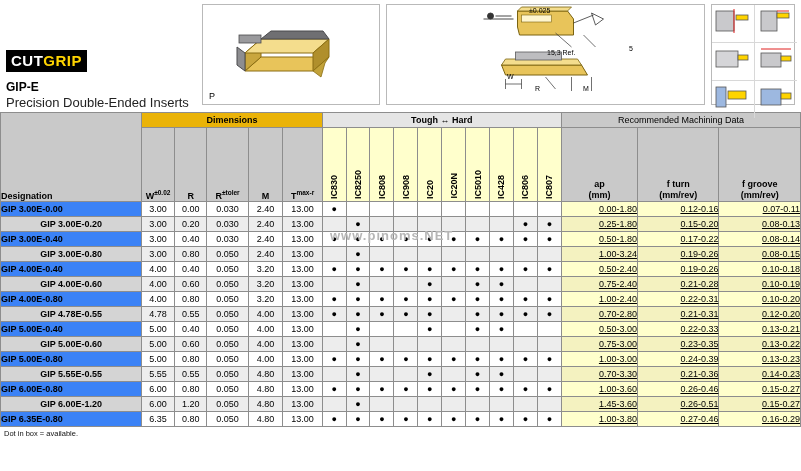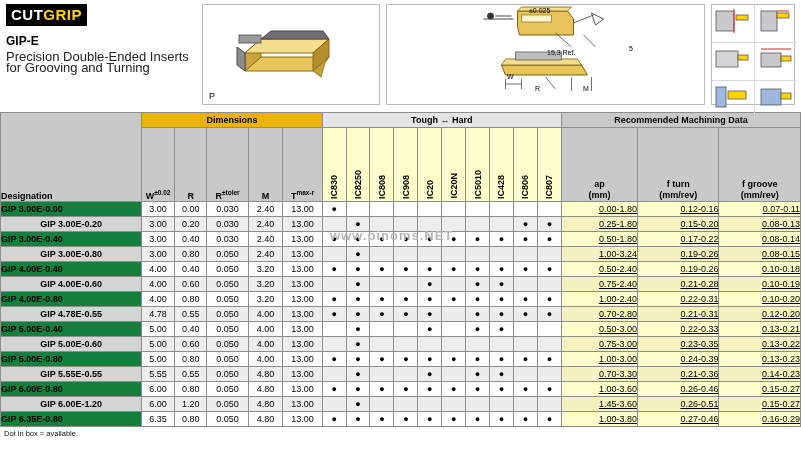--- a/index.html
+++ b/index.html
@@ -8,21 +8,21 @@
     width: 801px; height: 471px;
     font-family: "Liberation Sans", sans-serif;
     background: #ffffff;
     color: #000000;
     overflow: hidden;
     position: relative;
   }
 
   
   .header { display:flex; align-items:flex-start; padding: 4px 6px 0 6px; height: 112px; }
-  .brandcol { width: 196px; }
+  .brandcol { width: 196px; margin-top: 46px; }
   .logo {
     display:inline-block;
     background:#000; color:#fff;
     font-weight:bold; font-size:15px;
     padding: 2px 5px 3px 5px;
     letter-spacing: 0.5px;
     font-family:"Liberation Sans", sans-serif;
   }
   .logo .grip { color:#ffd400; }
   .prodtitle { font-size:12px; font-weight:bold; margin-top:8px; }
@@ -50,39 +50,39 @@
   .iconcell:nth-child(2n){ border-right:none; }
   .iconcell:nth-child(n+5){ border-bottom:none; }
 
   
   table.main { border-collapse: collapse; width: 801px; table-layout: fixed; }
   table.main td, table.main th { padding:0; margin:0; font-size:9px; }
 
   .hdrband td { border:1px solid #8d8d8d; }
   .grp-dim { background:#eab308; font-weight:bold; font-size:10.5px; text-align:center; }
   .grp-tough { background:#e5e5e5; font-weight:bold; font-size:10.5px; text-align:center; }
-  .grp-rec { background:#c9c9c9; font-weight:bold; font-size:10.5px; text-align:center; }
+  .grp-rec { background:#c9c9c9; font-weight:normal; font-size:10.5px; text-align:center; }
 
   .desig-head {
     background:#c9c9c9; color:#000; font-weight:bold; font-size:11px;
     vertical-align:bottom; padding-left:4px; padding-bottom:3px;
   }
   .dim-head { background:#c9c9c9; font-weight:bold; font-size:9.5px; text-align:center; vertical-align:bottom; padding-bottom:3px; }
   .grade-head {
     background:#ffffcc; font-weight:bold; font-size:9px;
     text-align:center; vertical-align:bottom; padding-bottom:4px;
     white-space:nowrap;
   }
   .grade-head span { display:inline-block; writing-mode: vertical-rl; transform: rotate(180deg); }
   .rec-head { background:#c9c9c9; font-weight:bold; font-size:9.5px; text-align:center; vertical-align:bottom; padding-bottom:3px; line-height:11px; }
 
   .sup { font-size:6.5px; vertical-align:super; }
 
   tbody tr td { border:1px solid #8d8d8d; height:15px; }
-  td.desig { background:#15803d; font-weight:bold; font-size:10px; padding-left:4px; white-space:nowrap; }
+  td.desig { background:#3b82f6; font-weight:bold; font-size:10px; padding-left:4px; white-space:nowrap; }
   tbody tr.alt td.desig { background:#d4d4d4;text-align:center; }
   td.num { text-align:center; background:#ffffff; font-size:9.5px; }
   tbody tr.alt td.num { background:#ededed; }
   td.dot { text-align:center; background:#ffffff; font-size:11px; line-height:13px; }
   tbody tr.alt td.dot { background:#ededed; }
   td.rec { text-align:right; background:#ffffcc; font-size:9.5px;text-decoration:underline; }
   tbody tr.alt td.rec { background:#f4f2c0; }
 
   .footnote { font-size:7.5px; padding:2px 4px 0 4px; color:#111; }
 
@@ -95,21 +95,20 @@
 </head>
 <body>
 
 <div class="header">
 
   <div class="brandcol">
     <div class="logo"><span>CUT</span><span class="grip">GRIP</span></div>
     <div class="prodtitle">GIP-E</div>
     <div class="prodsub">
       <div>Precision Double-Ended Inserts</div>
-      <div>for Grooving and Turning</div>
     </div>
   </div>
 
   <div class="picbox">
     <svg width="176" height="99" viewBox="0 0 176 99">
       <rect x="22" y="14" width="130" height="70" fill="#ffffff"></rect>
       <polygon points="42,66 110,66 126,52 58,52" fill="#e8c45a" stroke="#8a6d12" stroke-width="1"></polygon>
       <polygon points="42,66 42,48 58,34 58,52" fill="#c9a63e" stroke="#8a6d12" stroke-width="1"></polygon>
       <polygon points="42,48 110,48 126,34 58,34" fill="#f4dd8d" stroke="#8a6d12" stroke-width="1"></polygon>
       <polygon points="110,66 110,48 126,34 126,52" fill="#b08f2c" stroke="#8a6d12" stroke-width="1"></polygon>

